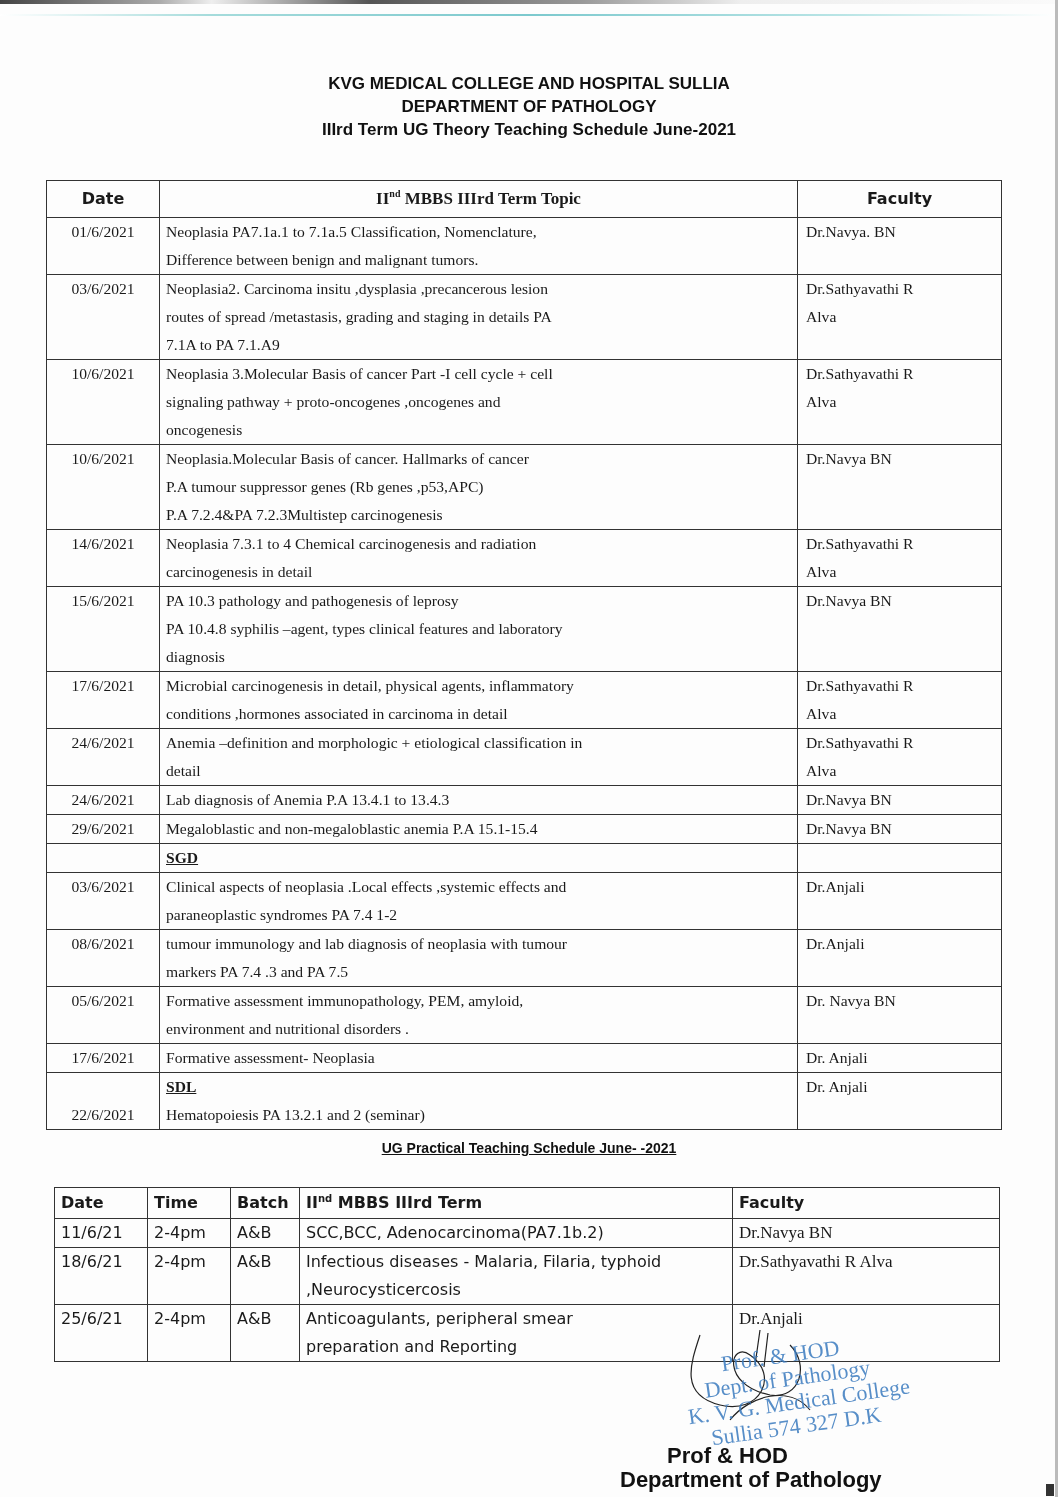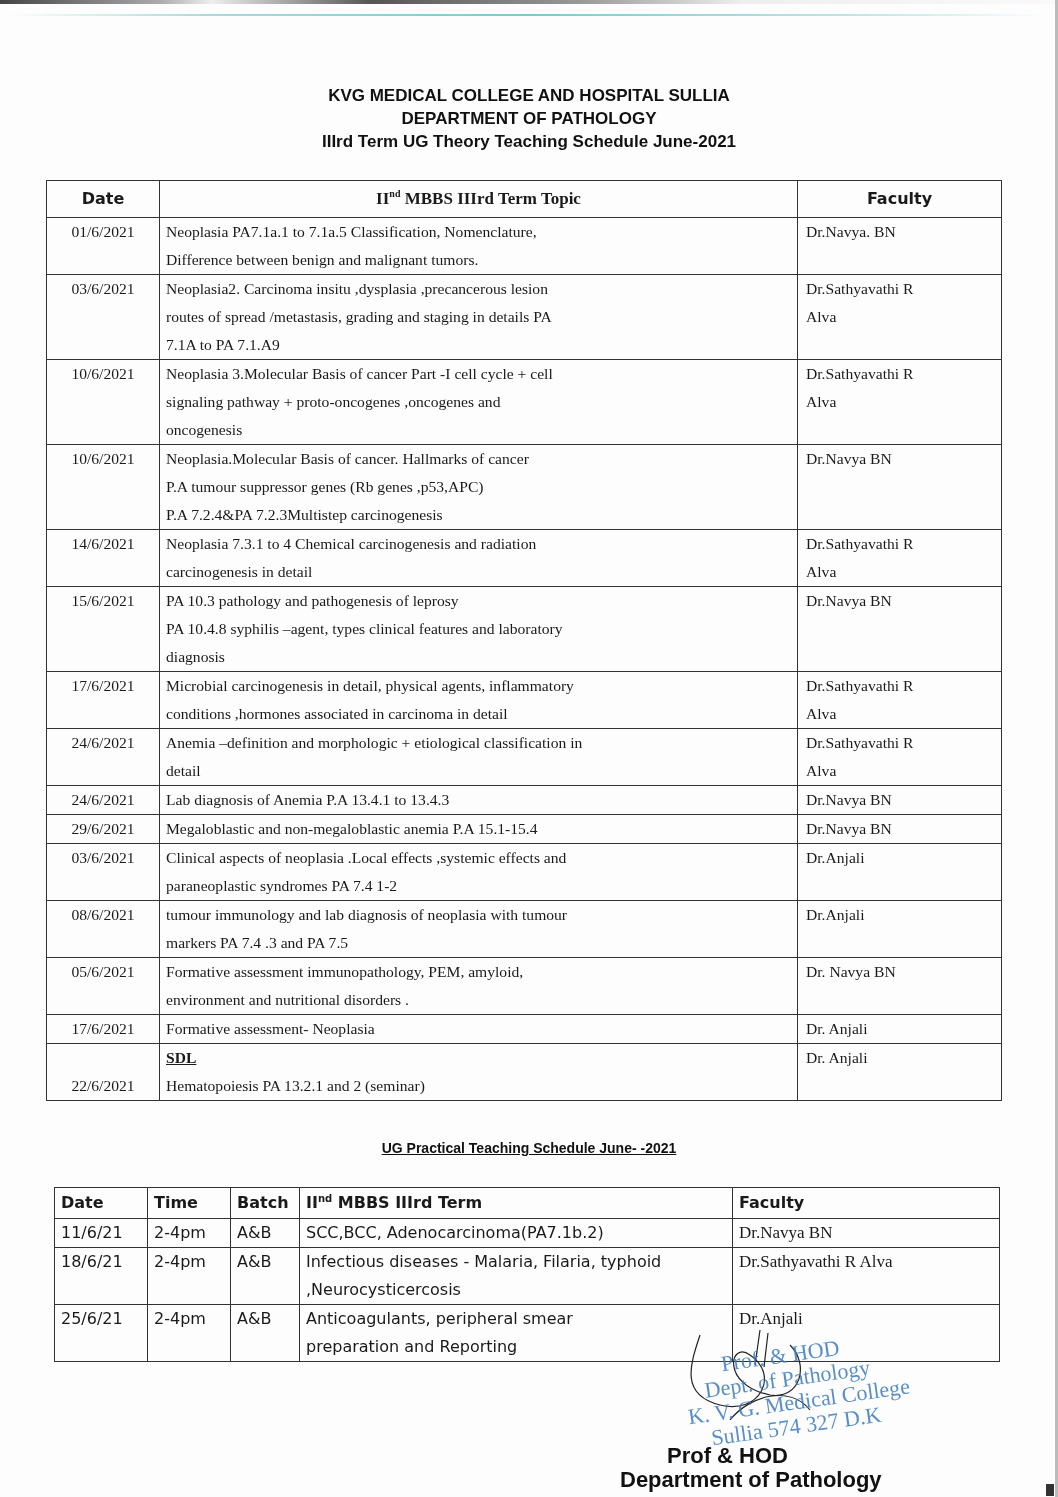--- a/index.html
+++ b/index.html
@@ -7,21 +7,21 @@
     width: 1058px; height: 1497px; background: #fdfdfd; position: relative; overflow: hidden;
     font-family: "DejaVu Sans", sans-serif; color: #1a1a1a;
   }
   .scan-top { position: absolute; left: 0; top: 0; width: 1058px; height: 4px;
     background: linear-gradient(90deg, #444 0%, #aaa 15%, #eee 20%, #555 35%, #999 55%, #eee 70%, #fafafa 100%); }
   .scan-teal { position: absolute; left: 0; top: 14px; width: 1058px; height: 2px;
     background: linear-gradient(90deg, #fff 0%, #8fd3d3 20%, #5cbcc2 50%, #a9dfe0 80%, #fff 100%); opacity: .8; }
   .right-edge { position: absolute; right: 0; top: 0; width: 3px; height: 1497px; background: #bbb; }
   .corner-mark { position: absolute; right: 4px; top: 1484px; width: 8px; height: 12px; background: #333; }
   .heading { position: absolute; left: 0; top: 72px; width: 1058px; text-align: center; font-weight: bold;
-    font-family: "Liberation Sans", sans-serif; font-size: 17px; line-height: 23px; color: #111; margin-top: 12px; }
+    font-family: "Liberation Sans", sans-serif; font-size: 17px; line-height: 23px; color: #111; }
   table { border-collapse: collapse; position: absolute; font-family: "DejaVu Sans", sans-serif; }
   td, th { border: 1.5px solid #333; vertical-align: top; }
   #theory { left: 46px; top: 180px; width: 956px; font-size: 15.6px; line-height: 28px; }
   #theory th { font-weight: bold; height: 34px; vertical-align: middle; font-size: 16px; }
   #theory th.topic-h { font-family: "Liberation Serif", serif; font-size: 17px; }
   #theory td { padding: 0 6px; font-family: Liberation Serif, serif; }
   #theory td.date { width: 108px; text-align: center; padding: 0 2px; }
   #theory td.fac { width: 189px; padding-left: 8px; }
   sup { font-size: 10px; line-height: 0; }
   .u { text-decoration: underline; font-weight: bold; }
@@ -164,20 +164,25 @@
       <tr>
         <td class="date">29/6/2021</td>
         <td>
           <div>Megaloblastic and non-megaloblastic anemia P.A 15.1-15.4</div>
         </td>
         <td class="fac">
           <div>Dr.Navya BN</div>
         </td>
       </tr>
       <tr>
+        <td class="date"></td>
+        <td><span class="u">SGD</span></td>
+        <td class="fac"></td>
+      </tr>
+      <tr>
         <td class="date">03/6/2021</td>
         <td>
           <div>Clinical aspects of neoplasia .Local effects ,systemic effects and</div>
           <div>paraneoplastic syndromes PA 7.4 1-2</div>
         </td>
         <td class="fac">
           <div>Dr.Anjali</div>
         </td>
       </tr>
       <tr>

